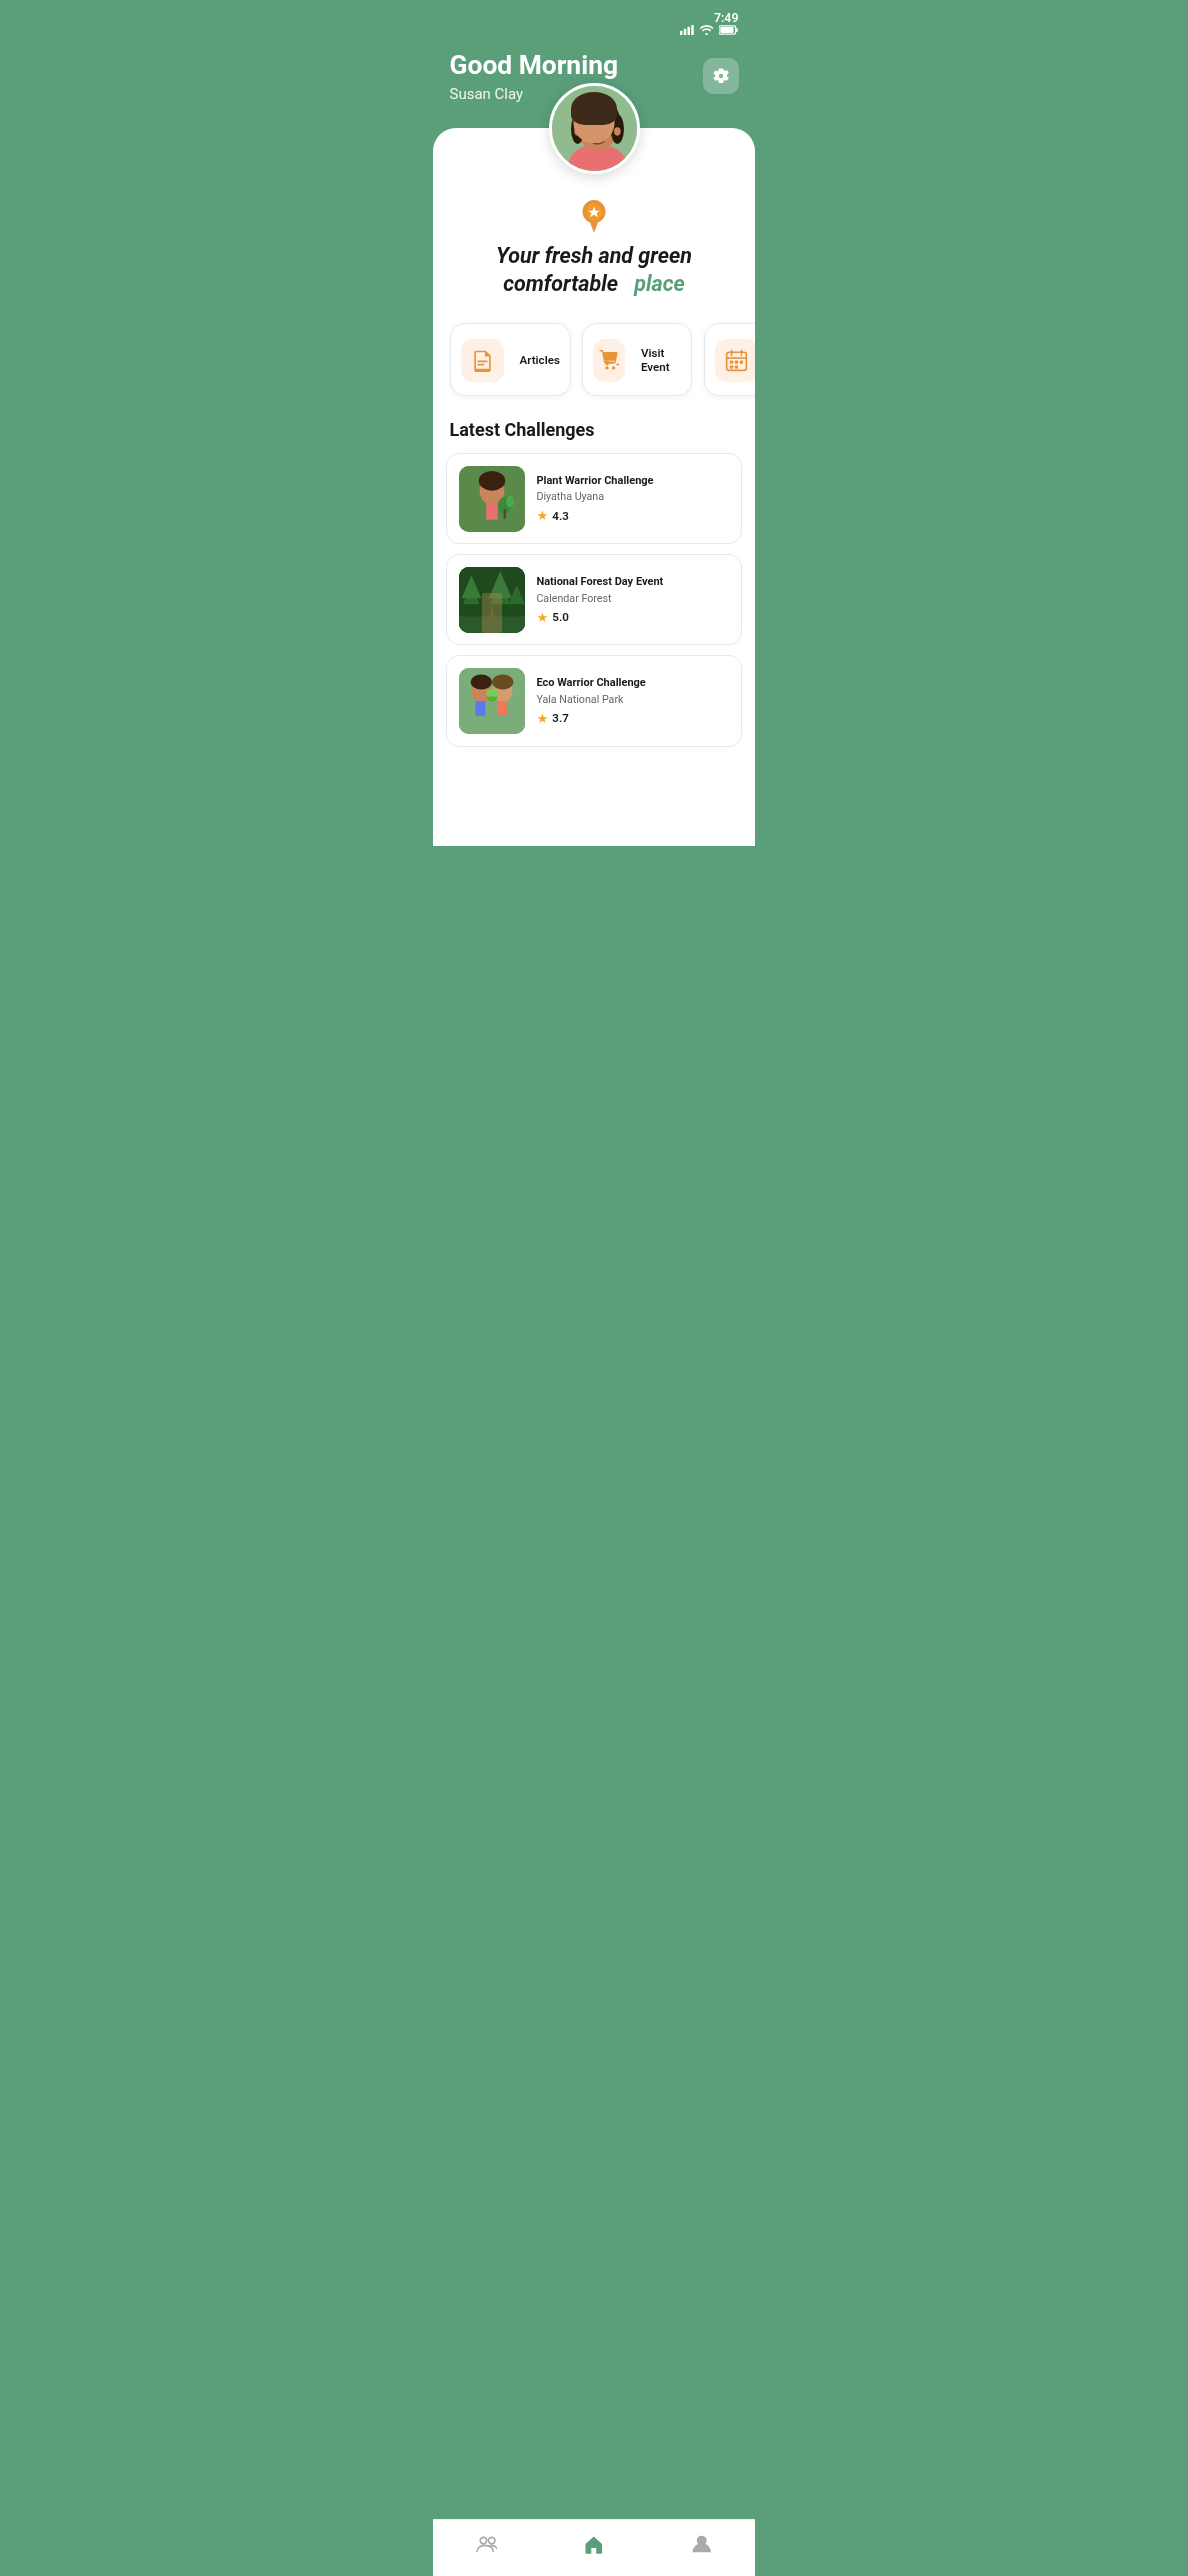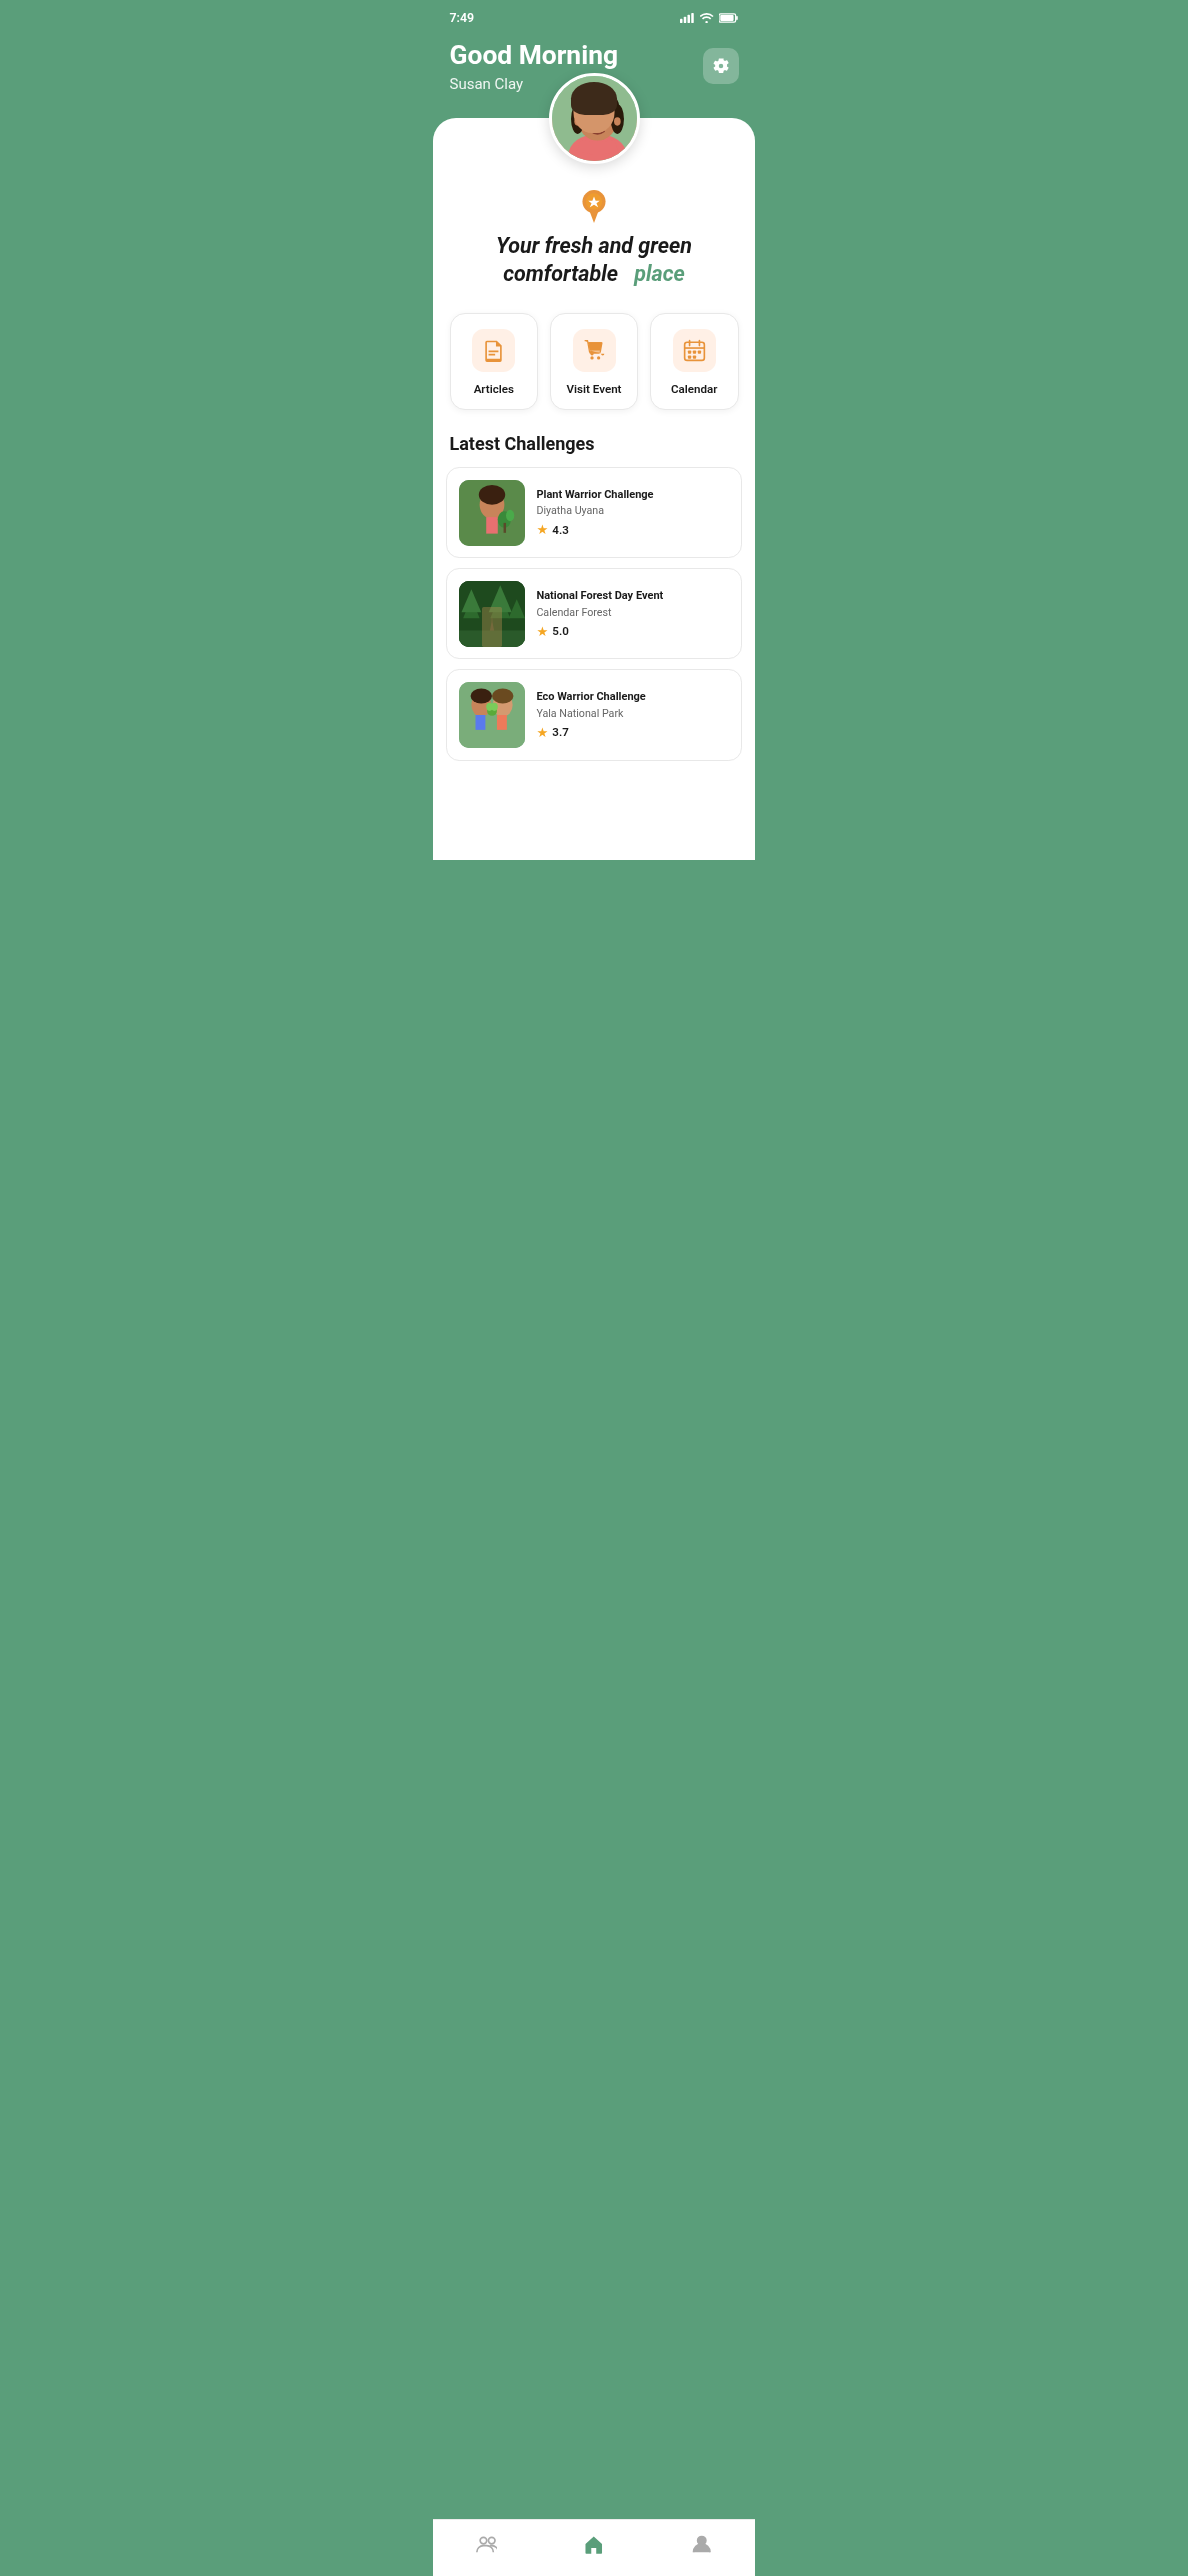--- a/index.html
+++ b/index.html
@@ -11,25 +11,26 @@
       width: 322px;
       min-height: 697px;
       margin: 0 auto;
       position: relative;
       overflow-x: hidden;
     }
 
     .status-bar {
       display: flex;
       justify-content: space-between;
-      align-items: center;
+      align-items: flex-end;
       padding: 10px 16.5px 6.6px;
       color: white;
       font-size: 12.4px;
       font-weight: 600;
+      flex-direction: column;
     }
 
     .status-bar-right {
       display: flex;
       align-items: center;
       gap: 5px;
     }
 
     .header {
       padding: 8.3px 16.5px 16.5px;
@@ -169,23 +170,23 @@
       justify-content: space-between;
     }
 
     .action-card {
       flex: 1;
       background: white;
       border: 1.2px solid #e8e8e8;
       border-radius: 15px;
       padding: 15px 10px 13.2px;
       display: flex;
-      flex-direction: column;
-      align-items: center;
-      gap: 10px;
+      flex-direction: row;
+      align-items: center;
+      gap: 16px;
       cursor: pointer;
       box-shadow: 0 1.7px 6.6px rgba(0,0,0,0.05);
     }
 
     .action-icon {
       width: 43px;
       height: 43px;
       border-radius: 11.6px;
       display: flex;
       align-items: center;

